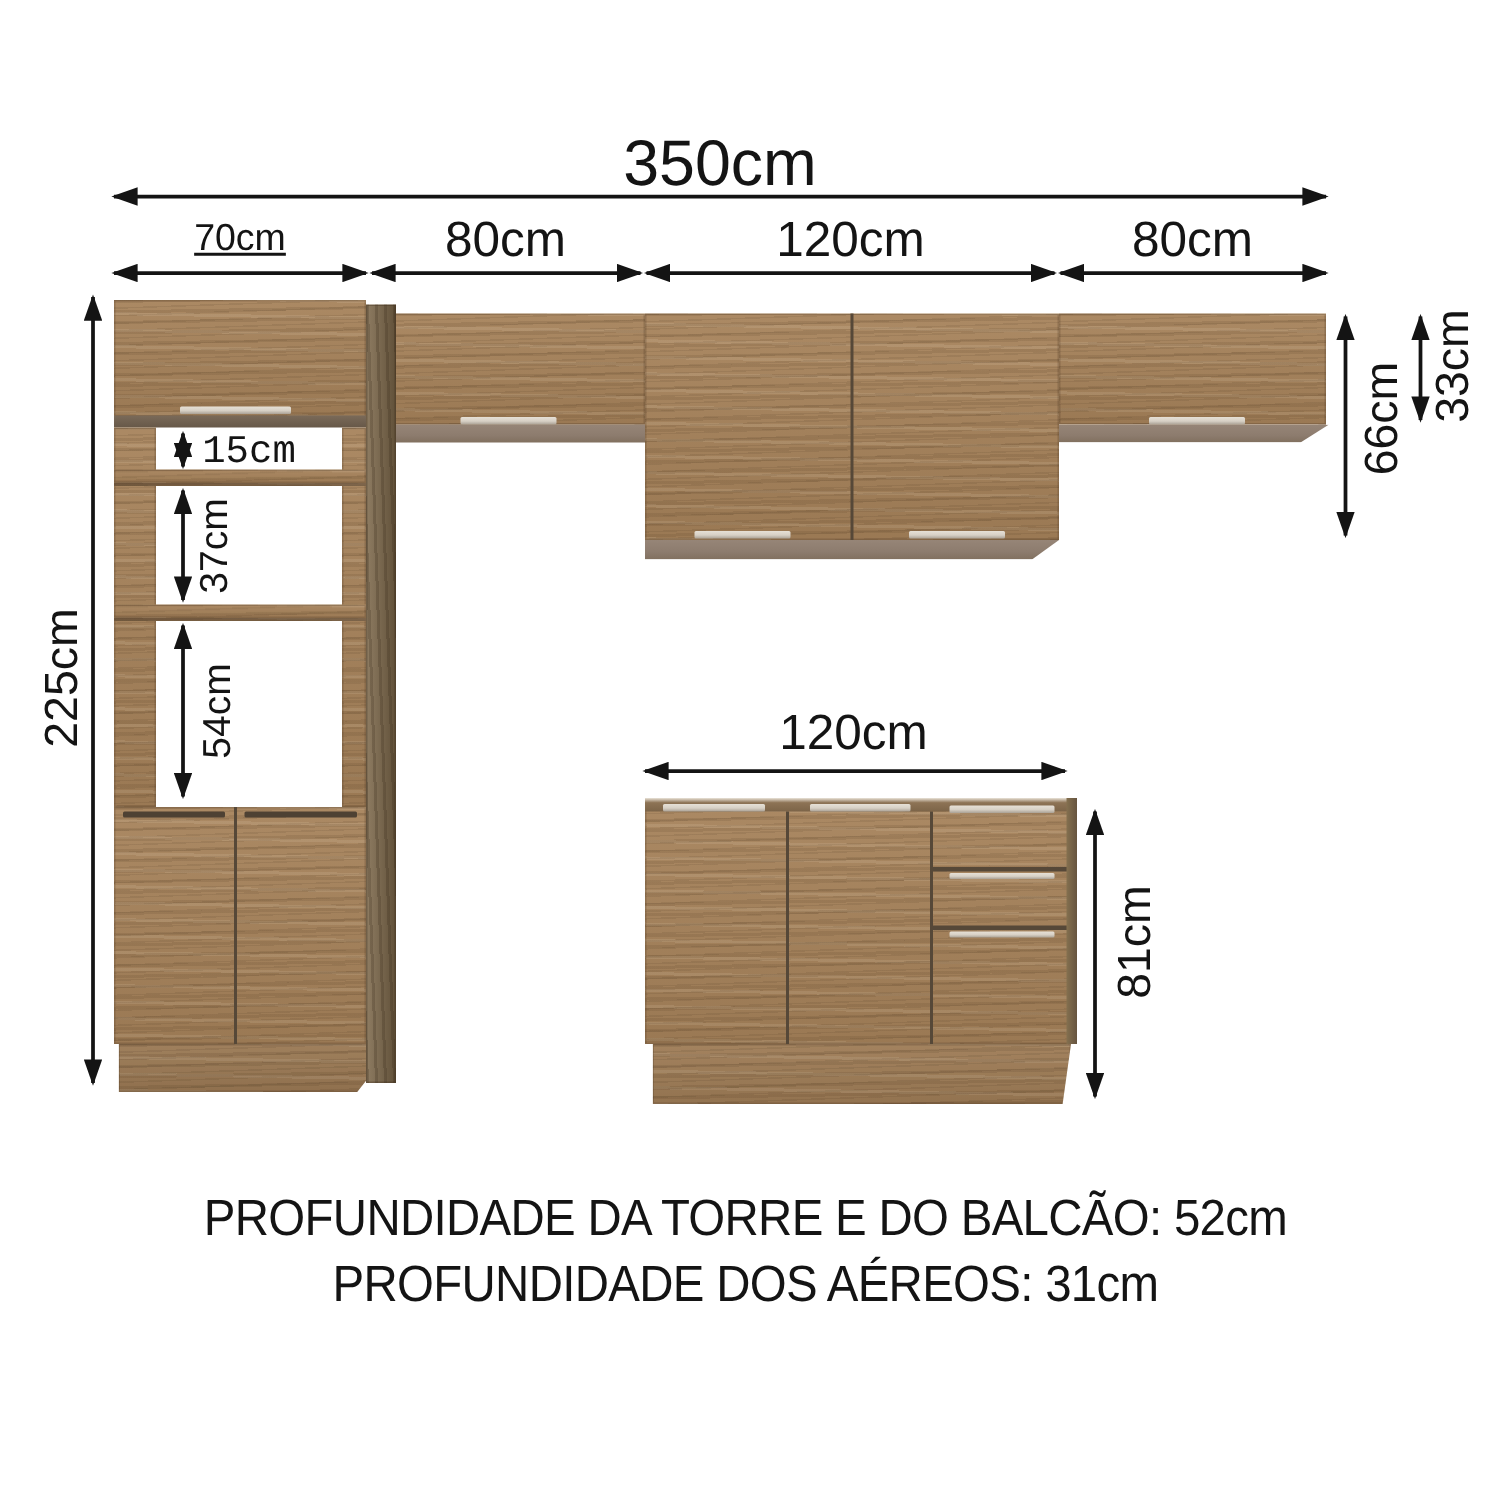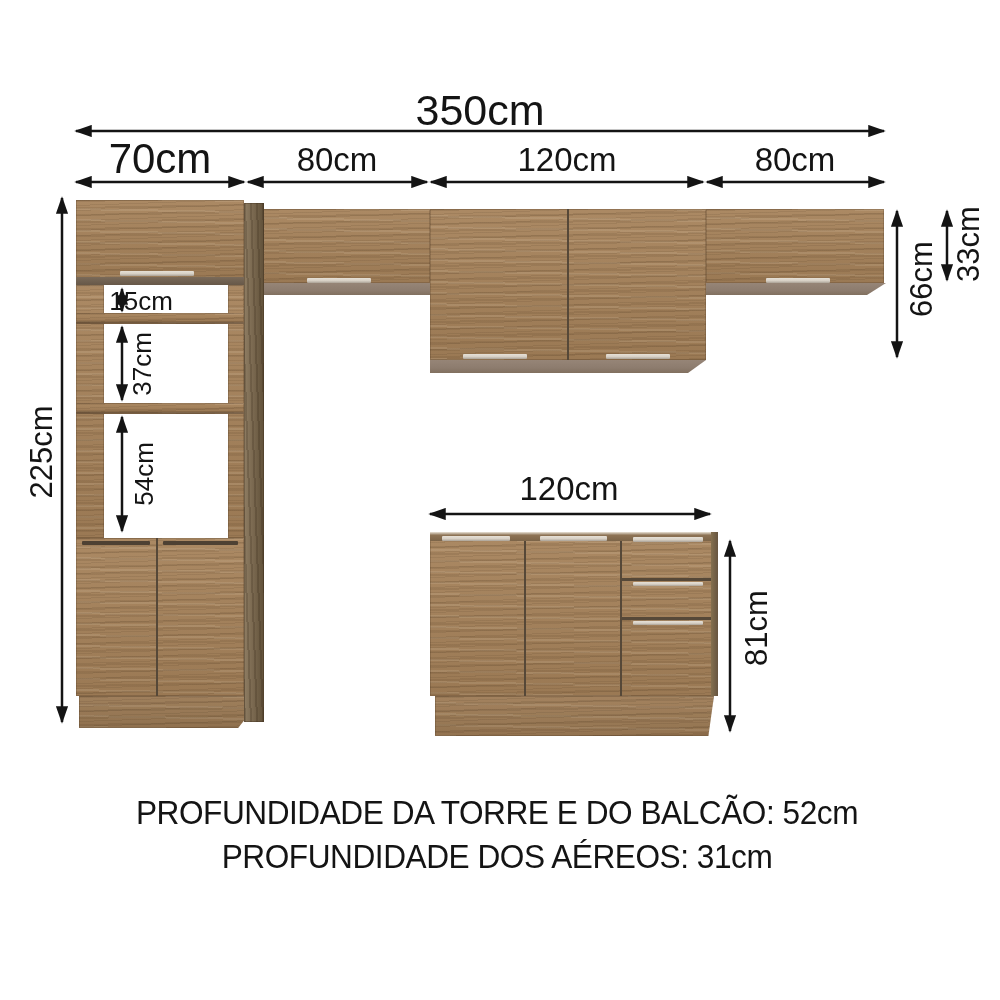--- a/index.html
+++ b/index.html
@@ -127,27 +127,27 @@
       <line x1="122" y1="327" x2="122" y2="400" marker-start="url(#ah)" marker-end="url(#ah)"></line>
       <line x1="122" y1="417" x2="122" y2="531" marker-start="url(#ah)" marker-end="url(#ah)"></line>
       <line x1="897" y1="211" x2="897" y2="357" marker-start="url(#ah)" marker-end="url(#ah)"></line>
       <line x1="947" y1="211" x2="947" y2="280" marker-start="url(#ah)" marker-end="url(#ah)"></line>
       <line x1="430" y1="514" x2="710" y2="514" marker-start="url(#ah)" marker-end="url(#ah)"></line>
       <line x1="730" y1="541" x2="730" y2="731" marker-start="url(#ah)" marker-end="url(#ah)"></line>
     </g>
   </svg>
 
   <div class="hlabel" style="left:480px;top:110px;font-size:43px;">350cm</div>
-  <div class="hlabel" style="left:160px;top:159px;font-size:42px;">70cm</div>
+  <div class="hlabel" style="left:160px;top:159px;font-size:25px;text-decoration:underline;">70cm</div>
   <div class="hlabel" style="left:337px;top:159px;font-size:33px;">80cm</div>
   <div class="hlabel" style="left:567px;top:159px;font-size:33px;">120cm</div>
   <div class="hlabel" style="left:795px;top:159px;font-size:33px;">80cm</div>
 
   <div class="vlabel" style="left:41px;top:452px;font-size:31px;">225cm</div>
-  <div class="hlabel" style="left:141px;top:301px;font-size:26px;">15cm</div>
+  <div class="hlabel" style="left:166px;top:301px;font-size:26px;font-family:Liberation Mono, monospace;">15cm</div>
   <div class="vlabel" style="left:142px;top:364px;font-size:26px;">37cm</div>
   <div class="vlabel" style="left:144px;top:474px;font-size:26px;">54cm</div>
 
   <div class="vlabel" style="left:921px;top:279px;font-size:31px;">66cm</div>
   <div class="vlabel" style="left:968px;top:244px;font-size:31px;">33cm</div>
 
   <div class="hlabel" style="left:569px;top:488px;font-size:33px;">120cm</div>
   <div class="vlabel" style="left:756px;top:628px;font-size:31px;">81cm</div>
 
   <div class="footer-line" style="left:497px;top:812px;font-size:34px;">PROFUNDIDADE DA TORRE E DO BALCÃO: 52cm</div>

